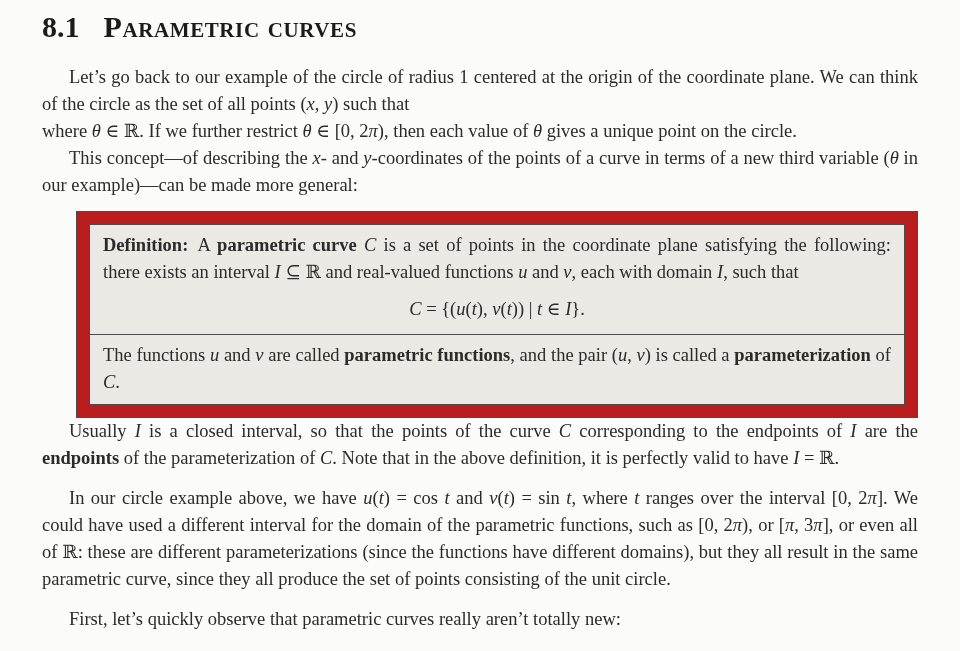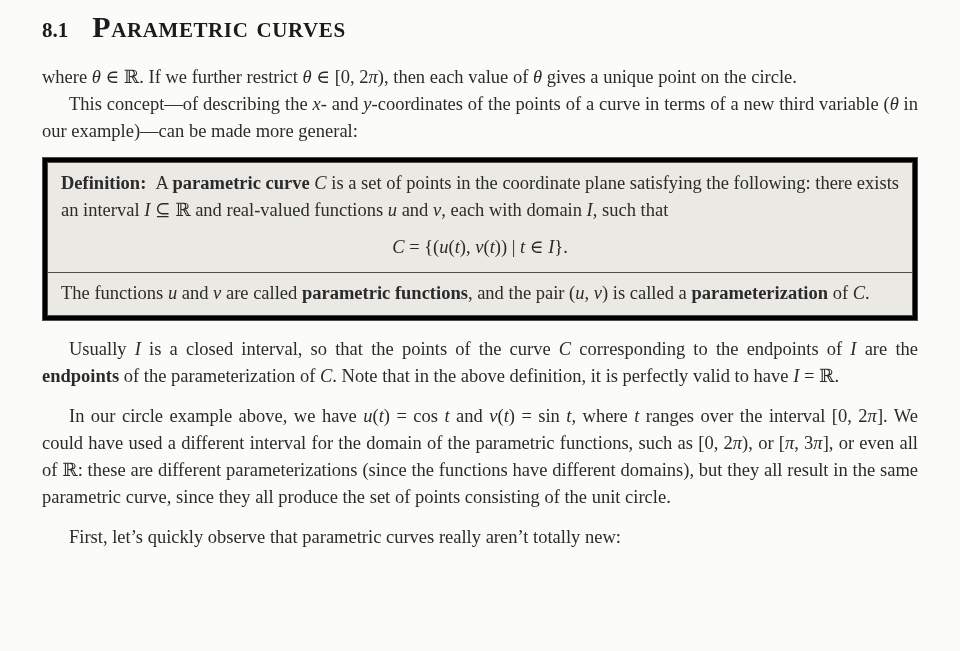--- a/index.html
+++ b/index.html
@@ -11,37 +11,38 @@
     color: #2b2b2b;
     overflow: hidden;
   }
   .page { padding: 8px 42px 0 42px; }
 
   .heading {
     display: flex; align-items: baseline; gap: 24px;
     font-weight: bold; color: #1b1b1b;
     margin: 2px 0 20px 0;
   }
-  .secnum { font-size: 21px; }
+  .secnum { font-size: 30px; }
   .sectitle { font-size: 30px; font-variant: small-caps; letter-spacing: 0.6px; }
 
   .para { margin: 0; line-height: 27px; text-align: justify; }
   .indent { text-indent: 27px; }
 
   .equation { text-align: center; line-height: 25px; margin: 18px 0; }
 
   .mt12 { margin-top: 0; }
-  .mt15 { margin-top: 15px; }
+  .mt15 { }
   .mt11 { margin-top: 13px; }
 
   .defbox-outer {
     margin-top: 12px;
     border: 1.5px solid #4c4c4c;
-    padding: 4px;
-    background: #000000;
+    padding: 12px;
+    background: #b91c1c;
+    margin-left: 34px;
   }
   .defbox-inner {
     border: 1.5px solid #4c4c4c;
     background: #eae9e4;
   }
   .defbox-top { padding: 7px 13px 0 13px; }
   .boxeq { margin: 11px 0 12px 0; }
   .defbox-bottom {
     border-top: 1.5px solid #4c4c4c;
     padding: 7px 13px 8px 13px;
@@ -53,20 +54,21 @@
 </head>
 <body>
 
 <div class="page">
 
   <div class="heading">
     <span class="secnum">8.1</span>
     <span class="sectitle">Parametric curves</span>
   </div>
 
+  <p class="para indent"><span>Let’s go back to our example of the circle of radius 1 centered at the origin of the coordinate plane. We can think of the circle as the set of all points (</span><span class="seg-i">x</span><span>, </span><span class="seg-i">y</span><span>) such that</span></p>
 
 
   <p class="para"><span>where </span><span class="seg-i">θ</span><span> ∈ ℝ. If we further restrict </span><span class="seg-i">θ</span><span> ∈ [0, 2</span><span class="seg-i">π</span><span>), then each value of </span><span class="seg-i">θ</span><span> gives a unique point on the circle.</span></p>
 
   <p class="para indent mt12"><span>This concept—of describing the </span><span class="seg-i">x</span><span>- and </span><span class="seg-i">y</span><span>-coordinates of the points of a curve in terms of a new third variable (</span><span class="seg-i">θ</span><span> in our example)—can be made more general:</span></p>
 
   <div class="defbox-outer">
     <div class="defbox-inner">
       <div class="defbox-top">
         <p class="para"><span class="seg-b">Definition:</span><span> A </span><span class="seg-b">parametric curve</span><span> </span><span class="seg-i">C</span><span> is a set of points in the coordinate plane satisfying the following: there exists an interval </span><span class="seg-i">I</span><span> ⊆ ℝ and real-valued functions </span><span class="seg-i">u</span><span> and </span><span class="seg-i">v</span><span>, each with domain </span><span class="seg-i">I</span><span>, such that</span></p>

